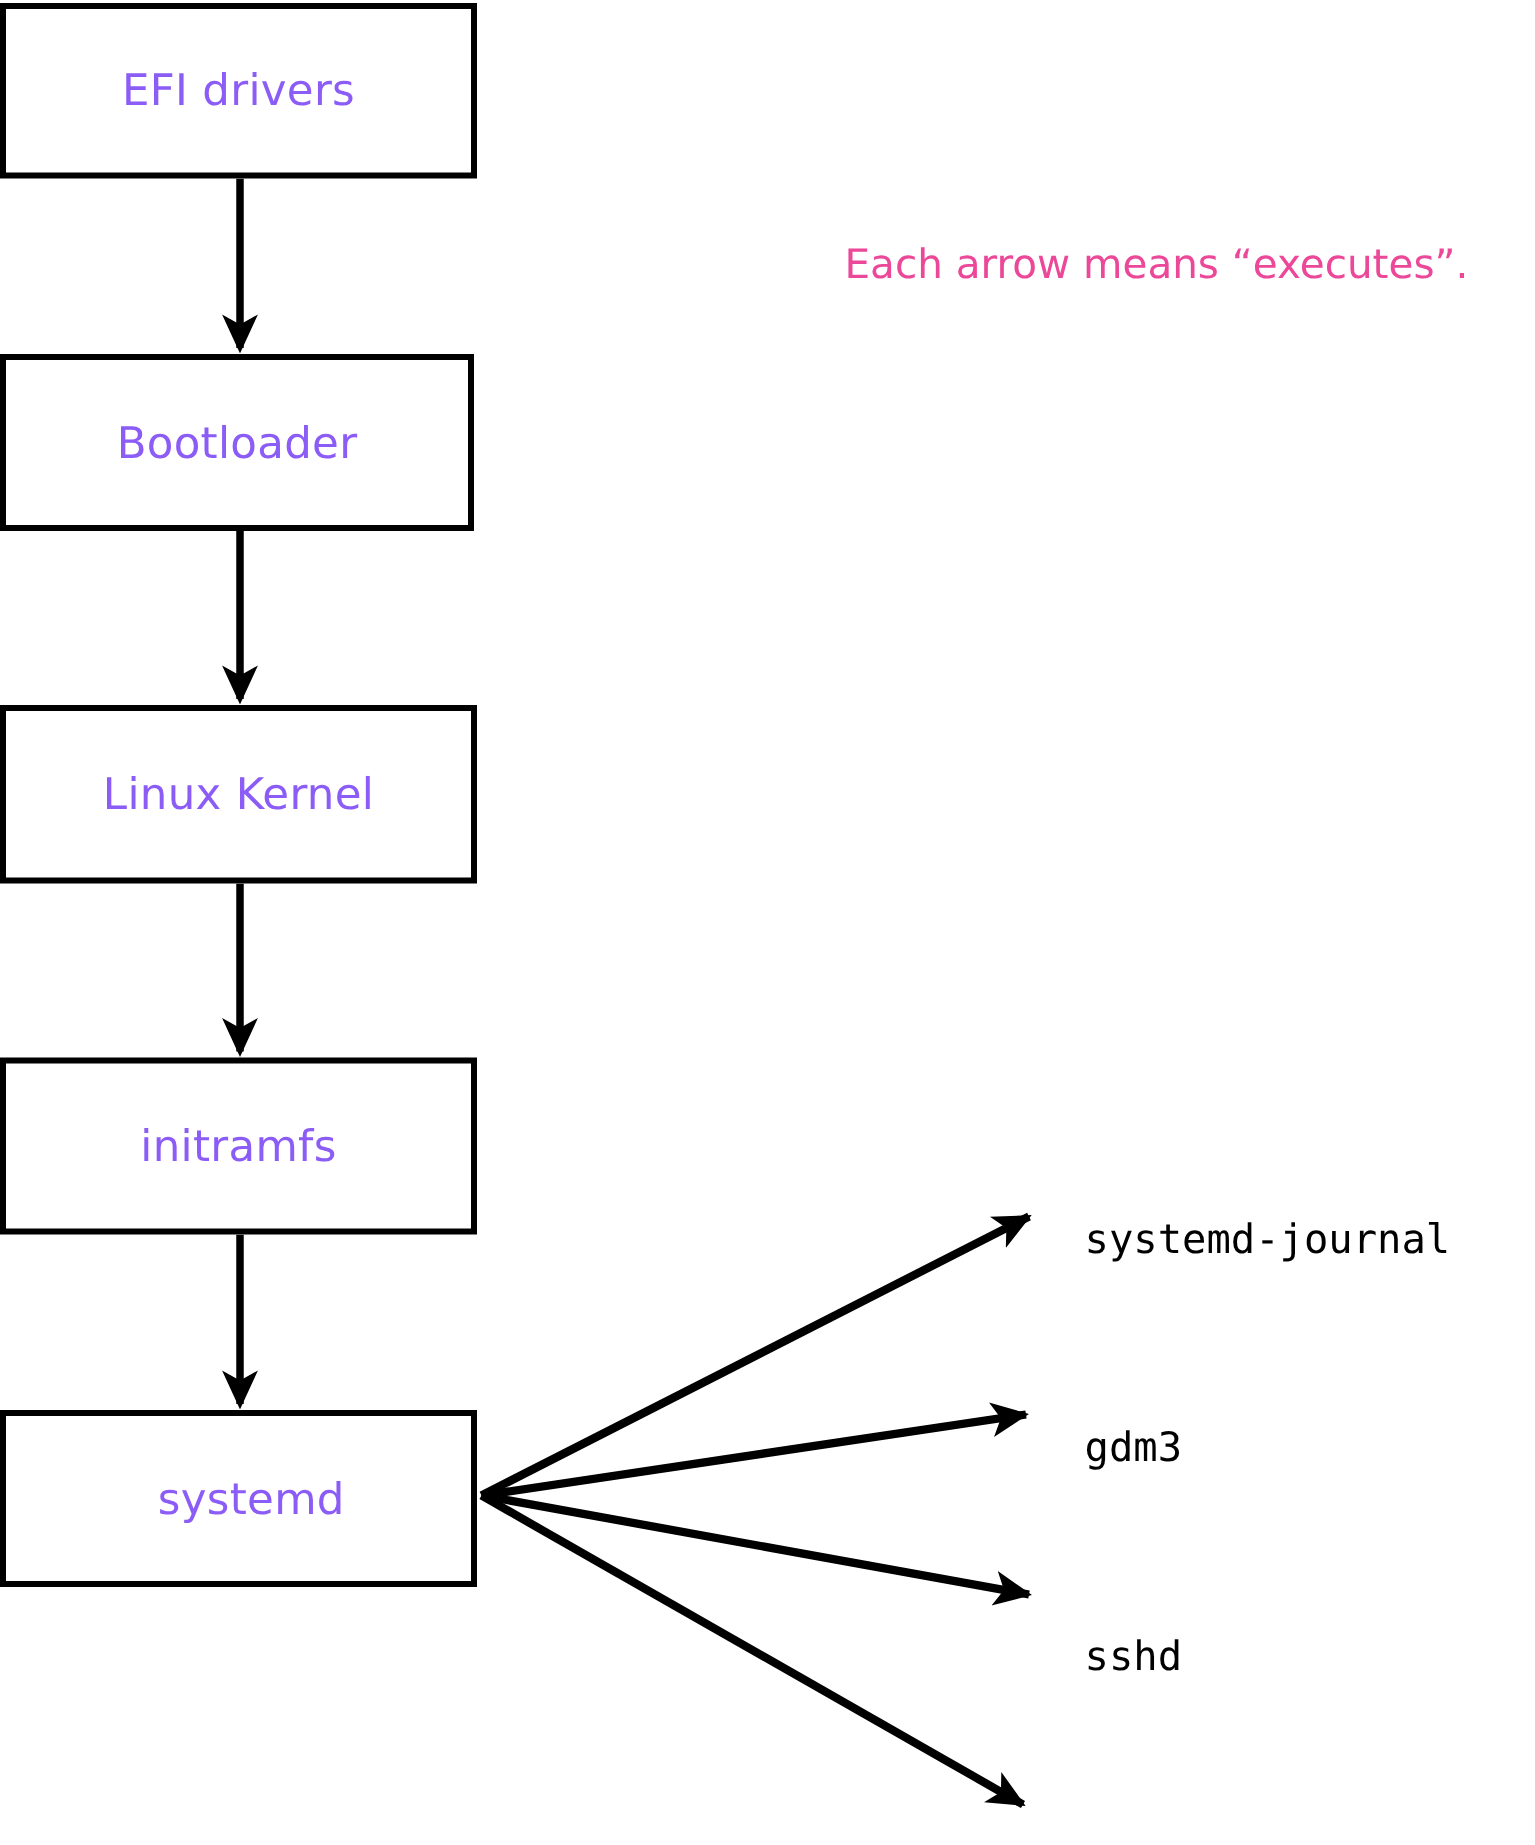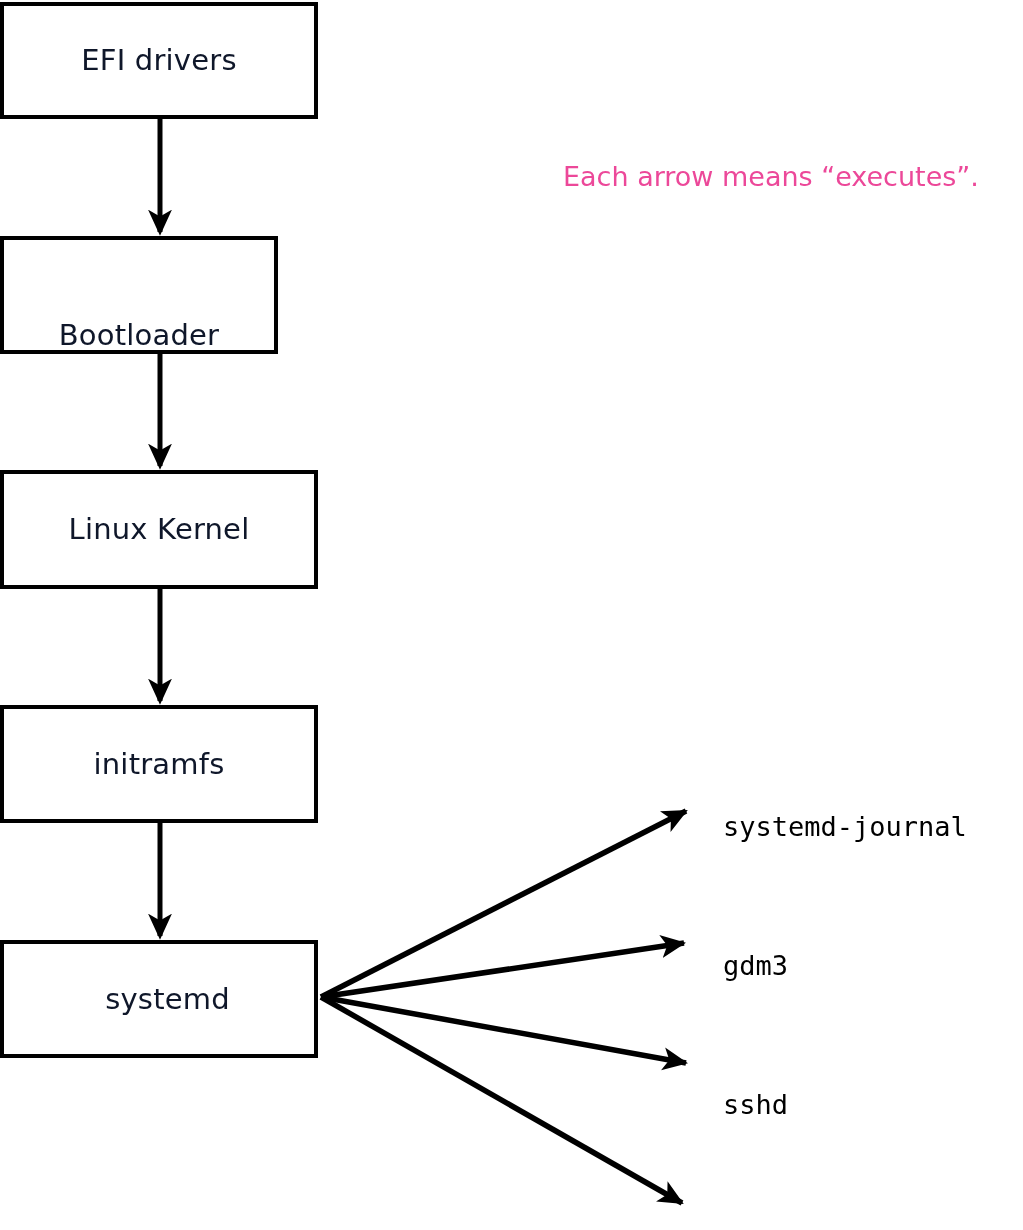--- a/index.html
+++ b/index.html
@@ -33,21 +33,21 @@
     background: #ffffff;
     border: 4px solid #000000;
     display: flex;
     align-items: center;
     justify-content: center;
   }
   .chain-box-label {
     font-family: "DejaVu Sans", "Liberation Sans", sans-serif;
     font-size: 29px;
     line-height: 1;
-    color: #0f172a;
+    color: #8b5cf6;
     letter-spacing: 0.2px;
     white-space: nowrap;
   }
   .leaf-label {
     position: absolute;
     font-family: "DejaVu Sans Mono", "Liberation Mono", monospace;
     font-size: 27px;
     line-height: 1;
     color: #000000;
     white-space: nowrap;
@@ -89,21 +89,21 @@
       <line x1="321" y1="997" x2="684" y2="943" stroke="#000000" stroke-width="5.5" marker-end="url(#arrowhead-fan)"></line>
       <line x1="321" y1="997" x2="686" y2="1063" stroke="#000000" stroke-width="5.5" marker-end="url(#arrowhead-fan)"></line>
       <line x1="321" y1="997" x2="682" y2="1203" stroke="#000000" stroke-width="5.5" marker-end="url(#arrowhead-fan)"></line>
     </g>
   </svg>
 
   <div class="chain-box" style="left:0px; top:2px; width:318px; height:117px;">
     <span class="chain-box-label">EFI drivers</span>
   </div>
 
-  <div class="chain-box" style="left:0px; top:236px; width:278px; height:118px;align-items:flex-end;">
+  <div class="chain-box" style="left:0px; top:236px; width:316px; height:118px;">
     <span class="chain-box-label">Bootloader</span>
   </div>
 
   <div class="chain-box" style="left:0px; top:470px; width:318px; height:119px;">
     <span class="chain-box-label">Linux Kernel</span>
   </div>
 
   <div class="chain-box" style="left:0px; top:705px; width:318px; height:118px;">
     <span class="chain-box-label">initramfs</span>
   </div>

